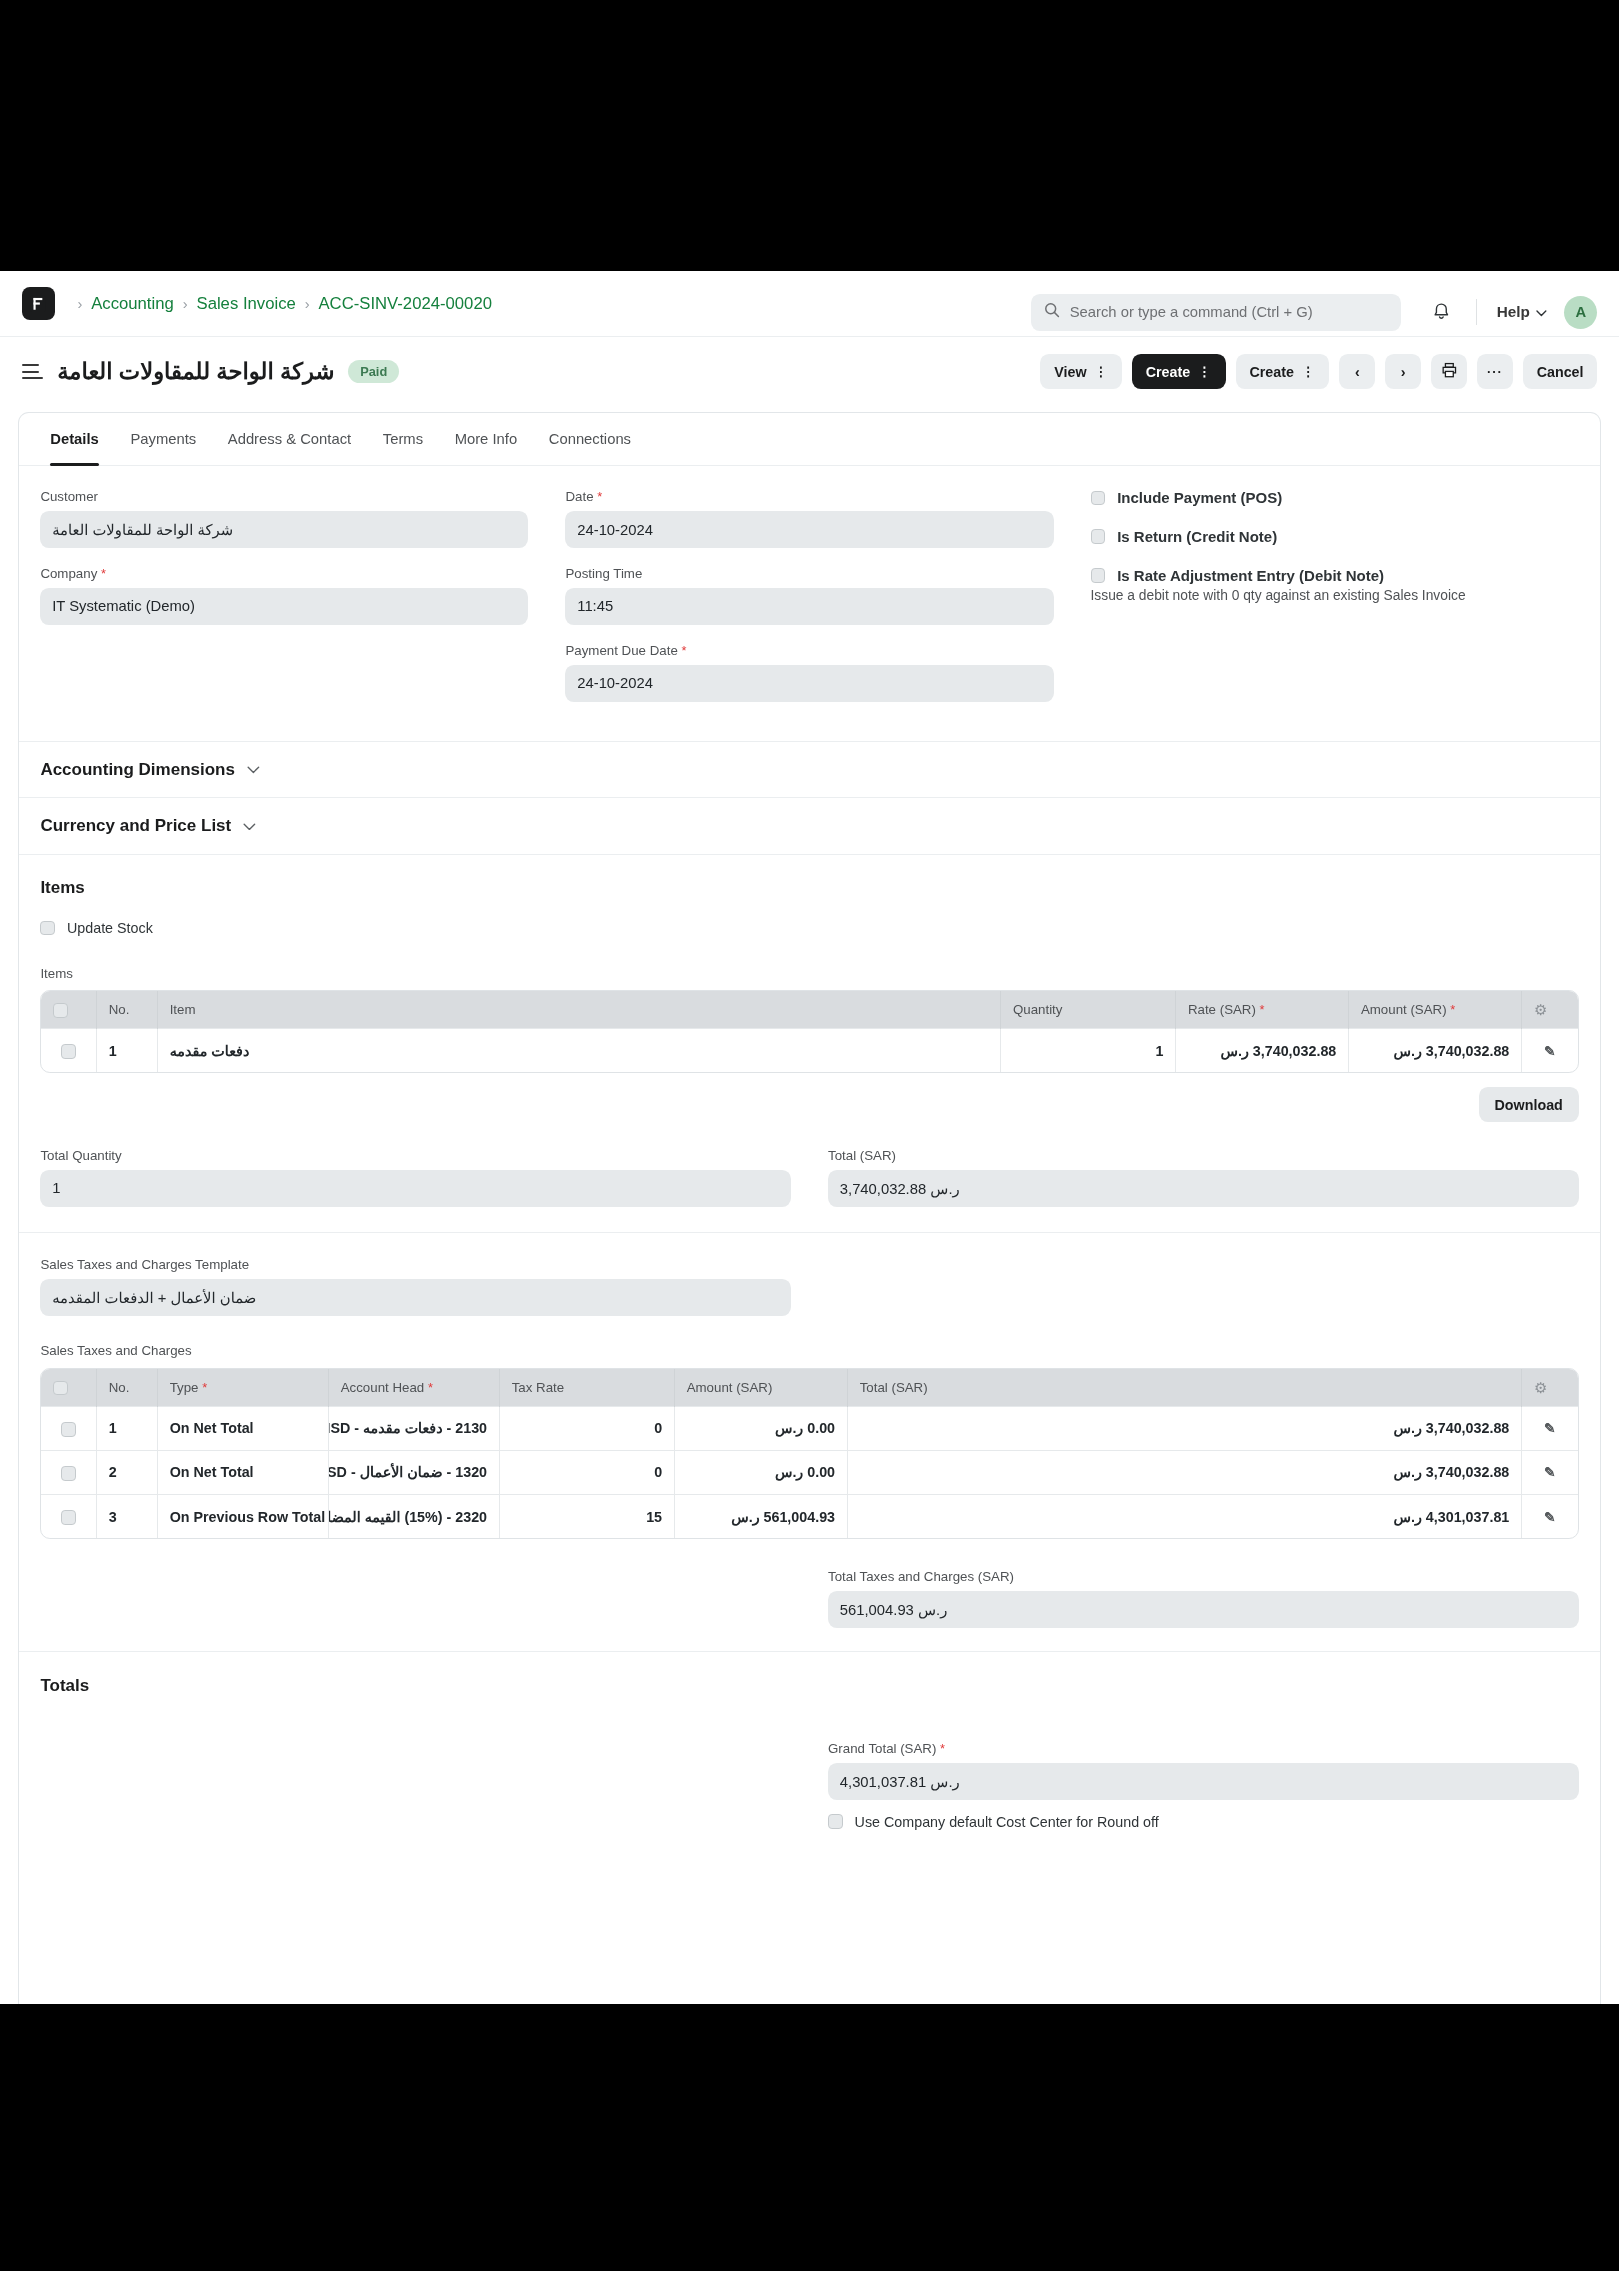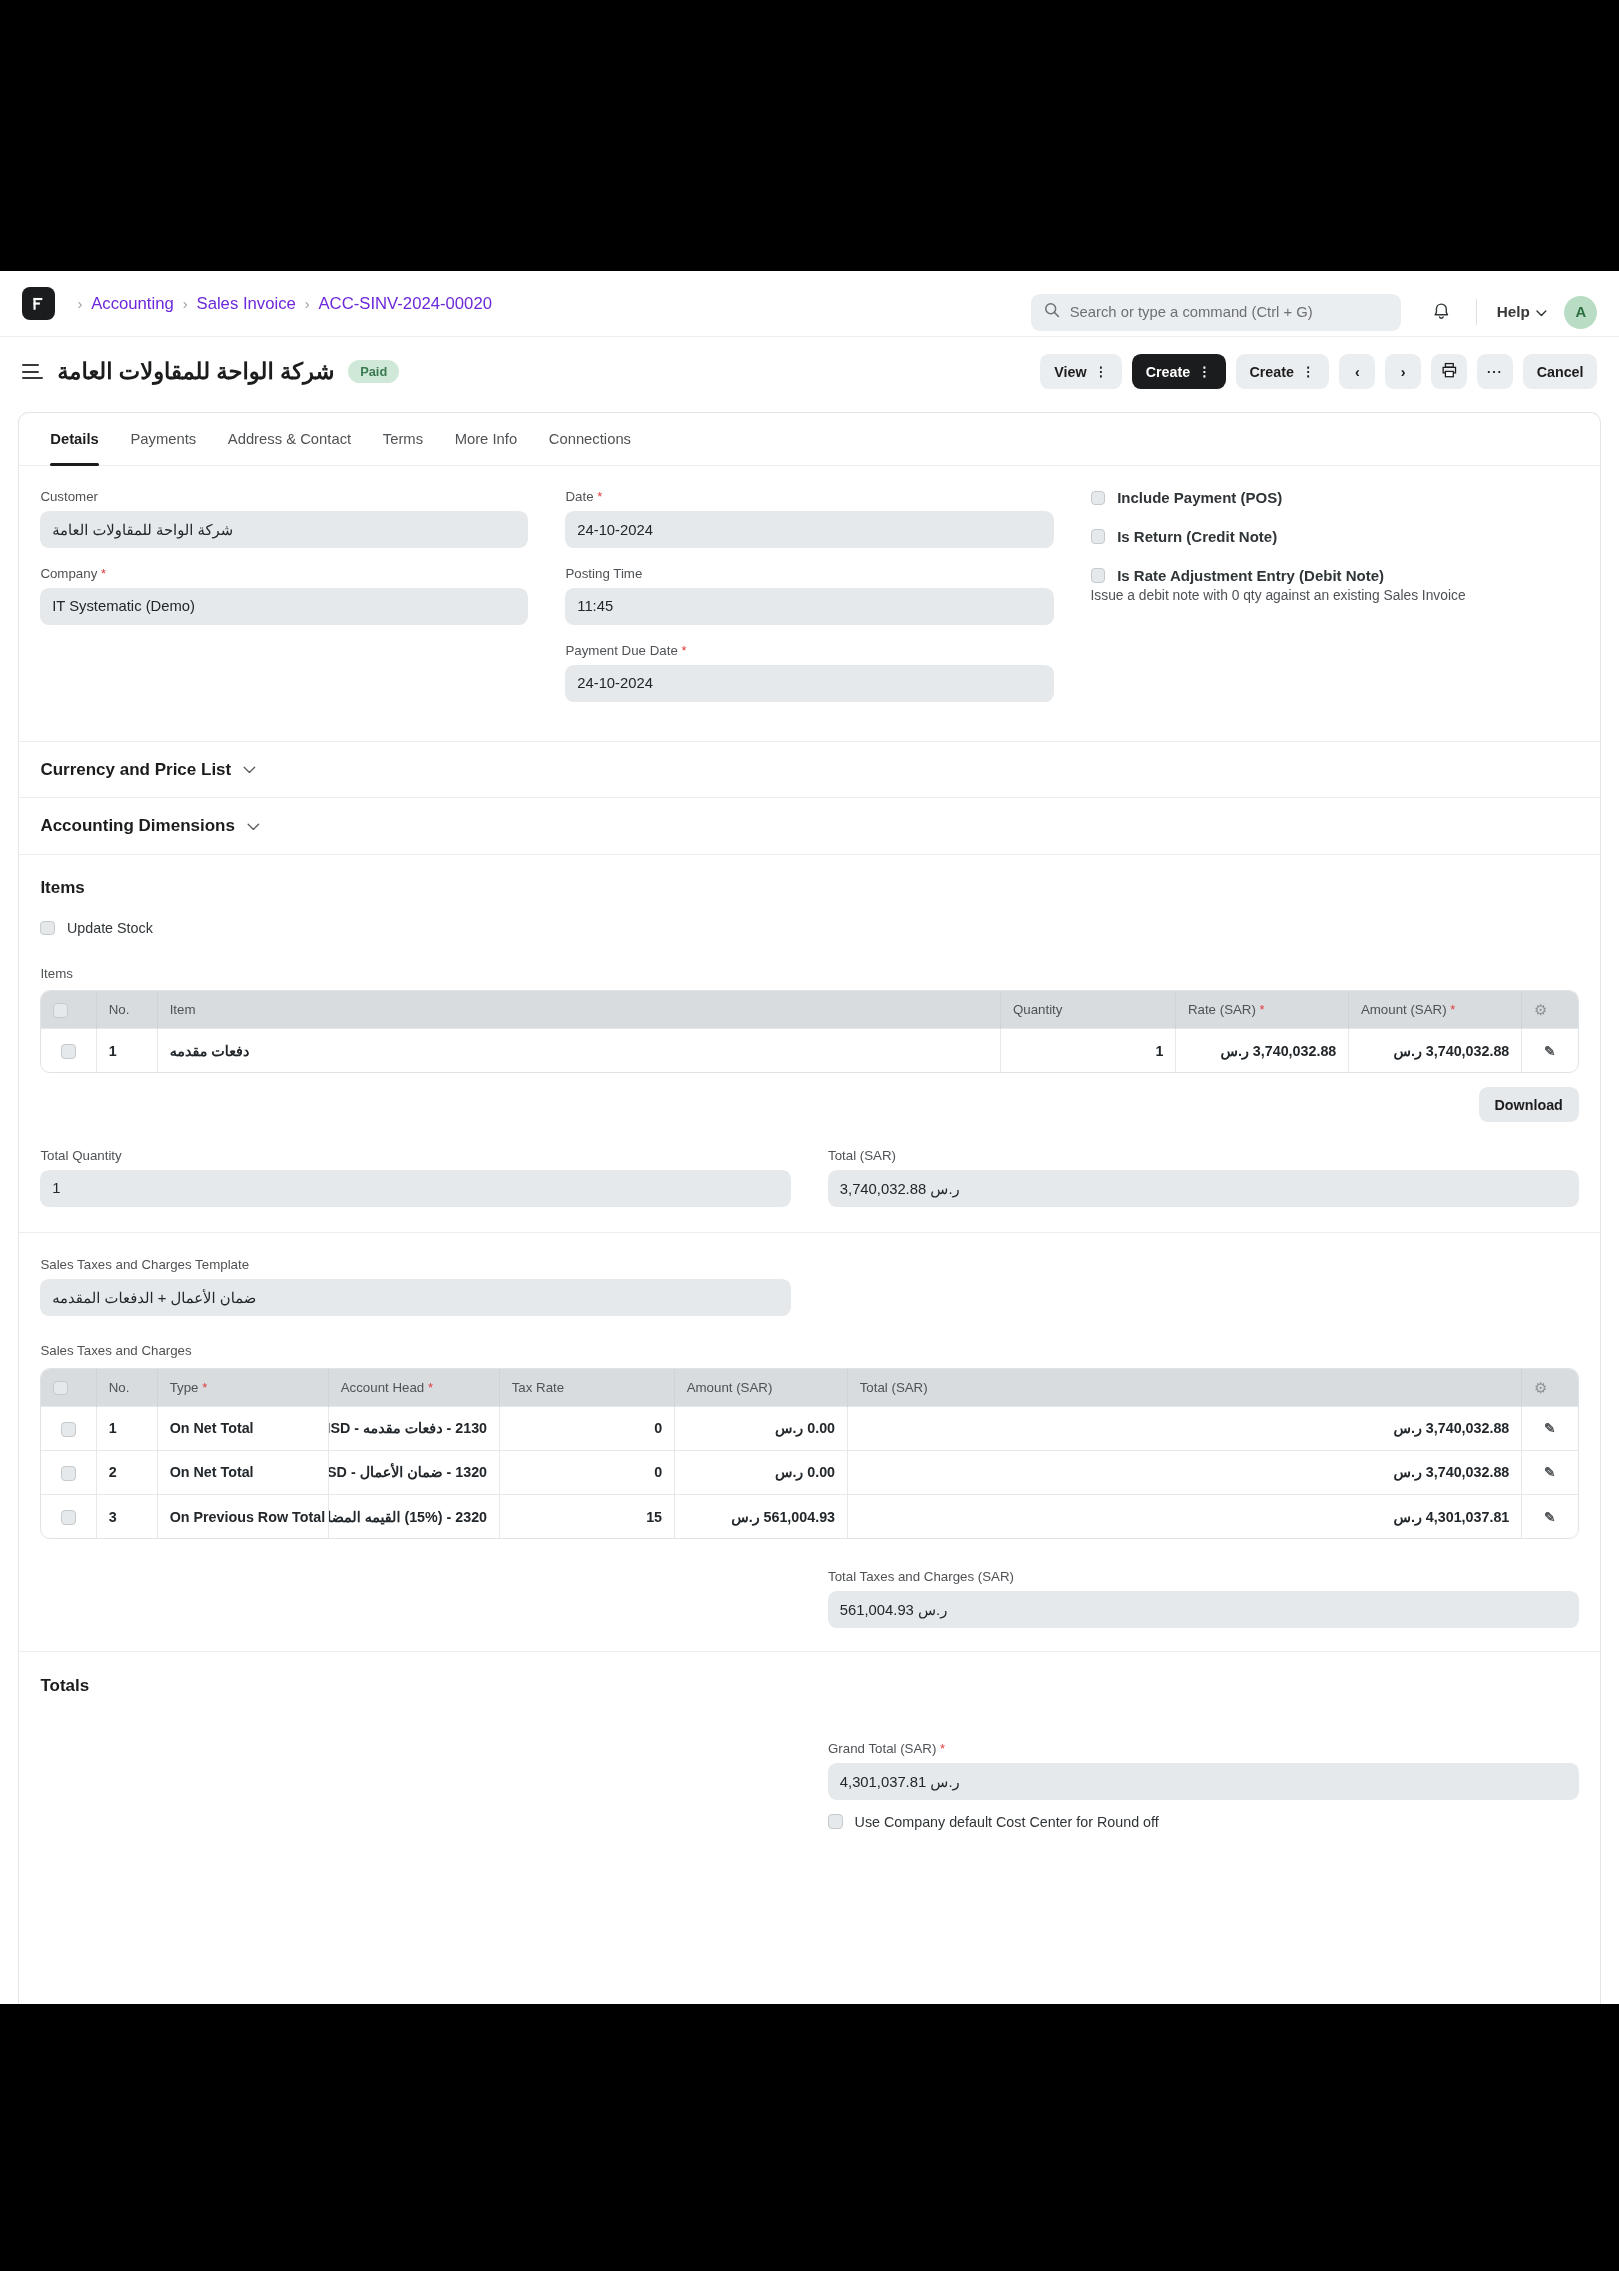--- a/index.html
+++ b/index.html
@@ -41,21 +41,21 @@
   }
   .logo-box svg { display:block; }
   .crumbs {
     display: flex; align-items: center;
     margin-left: 15.8px;
     font-size: 16.7px;
     color: #383838;
     gap: 2px;
   }
   .crumb-sep { color: #9aa0a6; font-size: 14.8px; padding: 0 6.9px; }
-  .crumb { color: #6d28d9; white-space: nowrap; }
+  .crumb { color: #15803d; white-space: nowrap; }
   .nav-right {
     position: absolute;
     right: 21.7px;
     top: 0; height: 82px;
     display: flex; align-items: center; gap: 0;
   }
   .searchbox {
     width: 370px; height: 37px;
     background: #ebeef0;
     border-radius: 8.9px;
@@ -438,30 +438,30 @@
           <div class="cbrow" style="margin-bottom:13.8px">
             <span class="cbox"></span>
             <span class="cblabel">Is Rate Adjustment Entry (Debit Note)</span>
           </div>
           <div class="cbhint">Issue a debit note with 0 qty against an existing Sales Invoice</div>
         </div>
       </div>
     </div>
 
     <div class="collapsehead">
-      <span class="ct">Currency and Price List</span>
+      <span class="ct">Accounting Dimensions</span>
       <span class="chev">
         <svg width="12.8" height="7.9" viewBox="0 0 13 8" aria-hidden="true">
             <path d="M1.2 1.3L6.5 6.5l5.3-5.2" fill="none" stroke="#5c6063" stroke-width="1.4" stroke-linecap="round" stroke-linejoin="round"></path>
           </svg>
       </span>
     </div>
 
     <div class="collapsehead">
-      <span class="ct">Accounting Dimensions</span>
+      <span class="ct">Currency and Price List</span>
       <span class="chev">
         <svg width="12.8" height="7.9" viewBox="0 0 13 8" aria-hidden="true">
             <path d="M1.2 1.3L6.5 6.5l5.3-5.2" fill="none" stroke="#5c6063" stroke-width="1.4" stroke-linecap="round" stroke-linejoin="round"></path>
           </svg>
       </span>
     </div>
 
     <div class="section">
       <div class="secttitle">Items</div>
 

